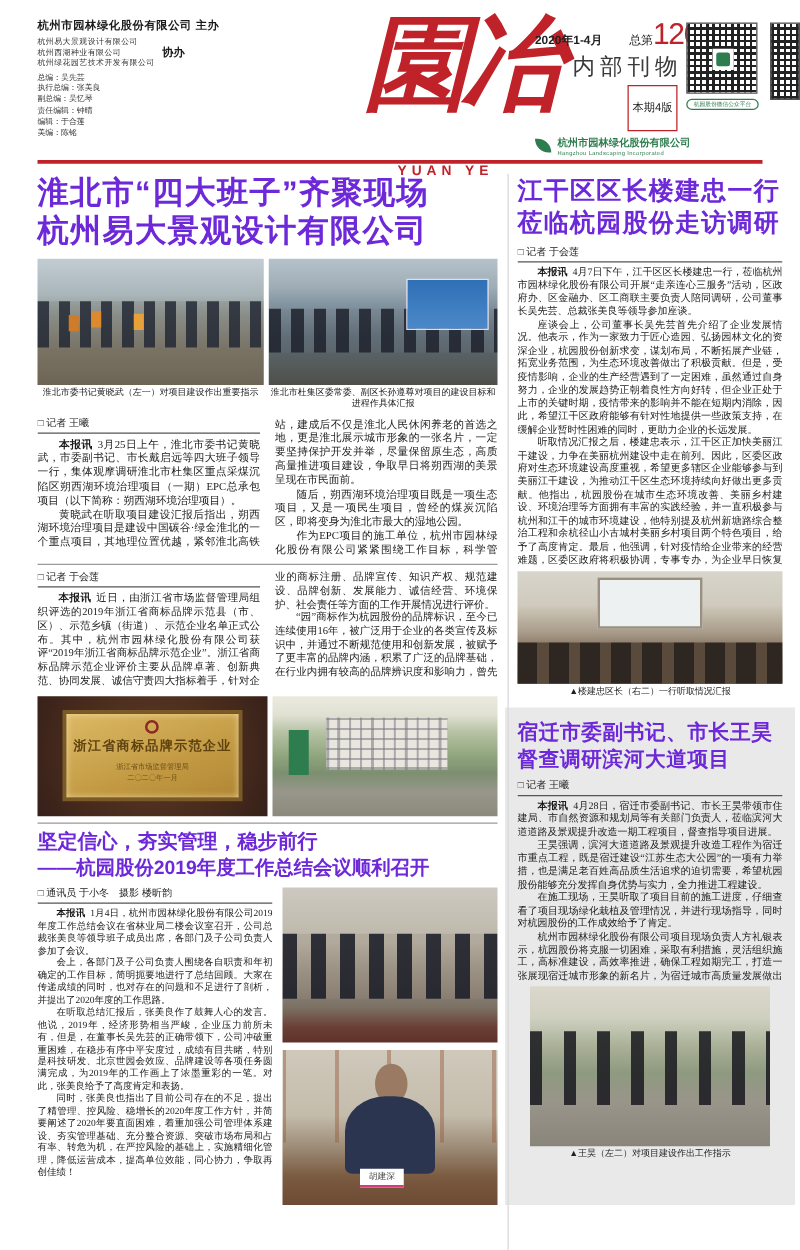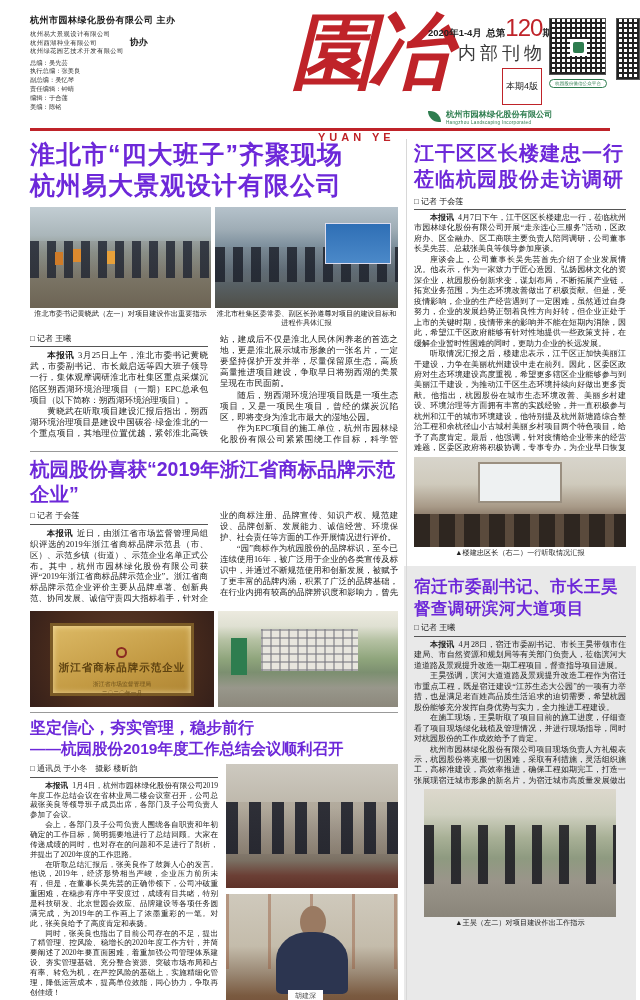--- a/index.html
+++ b/index.html
@@ -19,21 +19,21 @@
   .staff { margin-top:3px; }
   .staff div { font-size:6.3px; color:#333; line-height:1.4; }
   .mh-title {
     position:absolute; left:292px; top:-8px; width:150px;
     font-family:"DejaVu Serif",serif; font-weight:bold; font-style:italic;
     font-size:82px; line-height:1.45; color:#bf2329; letter-spacing:-6px; white-space:nowrap;
   }
   .mh-right { position:absolute; left:428px; top:16px; width:118px; }
   .issue-line { white-space:nowrap; font-family:"Liberation Sans",sans-serif; color:#222; }
   .i-date { font-size:9.5px; font-weight:bold; }
-  .i-pre { font-size:9.5px; font-weight:bold; margin-left:0; }
+  .i-pre { font-size:9.5px; font-weight:normal; margin-left:17px; }
   .i-num { font-size:24px; font-weight:normal; color:#bf2329; line-height:1; letter-spacing:-1px; }
   .i-suf { font-size:9.5px; font-weight:bold; }
   .i-type { font-size:18px; color:#3a3a3a; letter-spacing:4px; text-align:right; margin-top:1px; font-family:"Liberation Sans",sans-serif; }
   .i-ed { font-size:9px; color:#222; border:1px solid #bf2329; display:inline-block; padding:11px 3px; margin:3px 0 4px 74px; font-family:"Liberation Sans",sans-serif; }
   .brand-row { display:flex; align-items:flex-start; gap:5px; width:160px; }
   .leaf { flex:none; width:13px; height:11px; background:#2e7d4f; border-radius:0 11px 0 11px; margin-top:2px; }
   .brand-cn { display:block; font-family:"Liberation Sans",sans-serif; font-weight:bold; font-size:8.2px; color:#2e7d4f; white-space:nowrap; }
   .brand-en { display:block; font-family:"Liberation Sans",sans-serif; font-size:4.6px; color:#2e7d4f; letter-spacing:.3px; }
   .qr-wrap { position:absolute; left:549px; top:18px; width:58px; }
   .qr {
@@ -89,21 +89,21 @@
   
   .ph-a1r { width:183px; height:101px; background:linear-gradient(180deg,#b5c2cb 0%,#9fadb6 22%,#7f919e 38%,#5d6b76 62%,#4f4f48 100%); }
   .board { position:absolute; right:4%; top:16%; width:36%; height:40%; background:linear-gradient(180deg,#2f6fb5,#4b89c9); border:1px solid #dde; }
   .ph-a1r .crowd { top:40%; height:34%; background:repeating-linear-gradient(90deg,rgba(30,34,44,.85) 0 10px,rgba(110,115,120,.2) 10px 18px); }
   
   .ph-a2 { width:212px; height:90px; background:linear-gradient(180deg,#d8d5cc 0%,#cfcabc 30%,#a89a88 55%,#6a5747 78%,#4a392c 100%); }
   .window { position:absolute; left:30%; top:6%; width:40%; height:46%; background:#eef1f2; border:2px solid #9a8f80; }
   .ph-a2 .crowd { bottom:0; top:auto; height:36%; background:repeating-linear-gradient(90deg,#2e2620 0 16px,#5a4a3c 16px 25px); }
   
   .ph-plq { width:184px; height:96px; background:radial-gradient(circle at 50% 45%,#5c3a28 0%,#472a1c 65%,#35201a 100%); display:flex; align-items:center; justify-content:center; }
-  .plaque { width:78%; height:76%; background:linear-gradient(160deg,#dcb965,#c39a43 60%,#b08634); border:3px solid #7a5a26; box-shadow:inset 0 0 6px rgba(255,240,190,.7); text-align:center; padding-top:20px;font-family:Liberation Mono, monospace; }
+  .plaque { width:78%; height:76%; background:linear-gradient(160deg,#dcb965,#c39a43 60%,#b08634); border:3px solid #7a5a26; box-shadow:inset 0 0 6px rgba(255,240,190,.7); text-align:center; padding-top:4px;font-family:Liberation Mono, monospace; }
   .plq-logo { width:11px; height:11px; border:2px solid #8a2a22; border-radius:50%; margin:1px auto 3px; }
   .plq-title { font-size:10.5px; font-weight:bold; color:#5e4210; letter-spacing:1px; }
   .plq-org { font-size:5.8px; color:#6a4e18; margin-top:5px; }
   .plq-date { font-size:5.8px; color:#6a4e18; }
   
   .ph-bld { width:180px; height:96px; background:linear-gradient(180deg,#eceadf 0%,#dfe0d2 16%,#b6c2a4 30%,#8fa57c 50%,#7c8f70 64%,#98978b 80%,#8c887c 100%); }
   .building { position:absolute; left:24%; top:18%; width:54%; height:44%; background:#e8e6de;
     background-image:repeating-linear-gradient(90deg,rgba(120,120,128,.55) 0 2px,transparent 2px 9px),repeating-linear-gradient(0deg,rgba(120,120,128,.55) 0 2px,transparent 2px 8px); }
   .banner { position:absolute; left:7%; top:28%; width:9%; height:38%; background:#2e7d4f; }
   
@@ -210,21 +210,20 @@
           <p class="para"><b class="lead">本报讯</b><span>3月25日上午，淮北市委书记黄晓武，市委副书记、市长戴启远等四大班子领导一行，集体观摩调研淮北市杜集区重点采煤沉陷区朔西湖环境治理项目（一期）EPC总承包项目（以下简称：朔西湖环境治理项目）。</span></p>
           <p class="para">黄晓武在听取项目建设汇报后指出，朔西湖环境治理项目是建设中国碳谷·绿金淮北的一个重点项目，其地理位置优越，紧邻淮北高铁站，建成后不仅是淮北人民休闲养老的首选之地，更是淮北展示城市形象的一张名片，一定要坚持保护开发并举，尽量保留原生态，高质高量推进项目建设，争取早日将朔西湖的美景呈现在市民面前。</p>
           <p class="para">随后，朔西湖环境治理项目既是一项生态项目，又是一项民生项目，曾经的煤炭沉陷区，即将变身为淮北市最大的湿地公园。</p>
           <p class="para">作为EPC项目的施工单位，杭州市园林绿化股份有限公司紧紧围绕工作目标，科学管理，精心施工，确保了项目的顺利推进。如今，在项目各参建单位的不懈努力下，朔西湖的环境治理成效已初步显现，昔日滩涂正蜕变园景，淮北市再添一处生态休闲的人居佳境。</p>
         </div>
       </article>
 
       <hr class="divider">
 
       <article>
-        <h2 class="hl a3-t">杭园股份喜获“2019年浙江省商标品牌示范企业”</h2>
         <div class="body2 a3-body">
           <div class="byline">□ 记者 于会莲</div>
           <p class="para"><b class="lead">本报讯</b><span>近日，由浙江省市场监督管理局组织评选的2019年浙江省商标品牌示范县（市、区）、示范乡镇（街道）、示范企业名单正式公布。其中，杭州市园林绿化股份有限公司获评“2019年浙江省商标品牌示范企业”。浙江省商标品牌示范企业评价主要从品牌卓著、创新典范、协同发展、诚信守责四大指标着手，针对企业的商标注册、品牌宣传、知识产权、规范建设、品牌创新、发展能力、诚信经营、环境保护、社会责任等方面的工作开展情况进行评价。</span></p>
           <p class="para">“园”商标作为杭园股份的品牌标识，至今已连续使用16年，被广泛用于企业的各类宣传及标识中，并通过不断规范使用和创新发展，被赋予了更丰富的品牌内涵，积累了广泛的品牌基础，在行业内拥有较高的品牌辨识度和影响力，曾先后获评“浙江省著名商标”、“浙江省名牌产品”等荣誉称号。此次再获“2019年浙江省商标品牌示范企业”，是对“园”商标的再次肯定，杭园股份也将以此为契机，积极推进商标品牌战略，进一步规范和提升“园”商标的使用和管理，赋予其更具竞争力的品牌价值，不断提升企业的品牌形象，增强企业的核心竞争力。</p>
         </div>
         <div class="photos-row" style="margin-top:4px">
           <div class="ph ph-plq">
             <div class="plaque">
               <div class="plq-logo"></div>
               <div class="plq-title">浙江省商标品牌示范企业</div>

